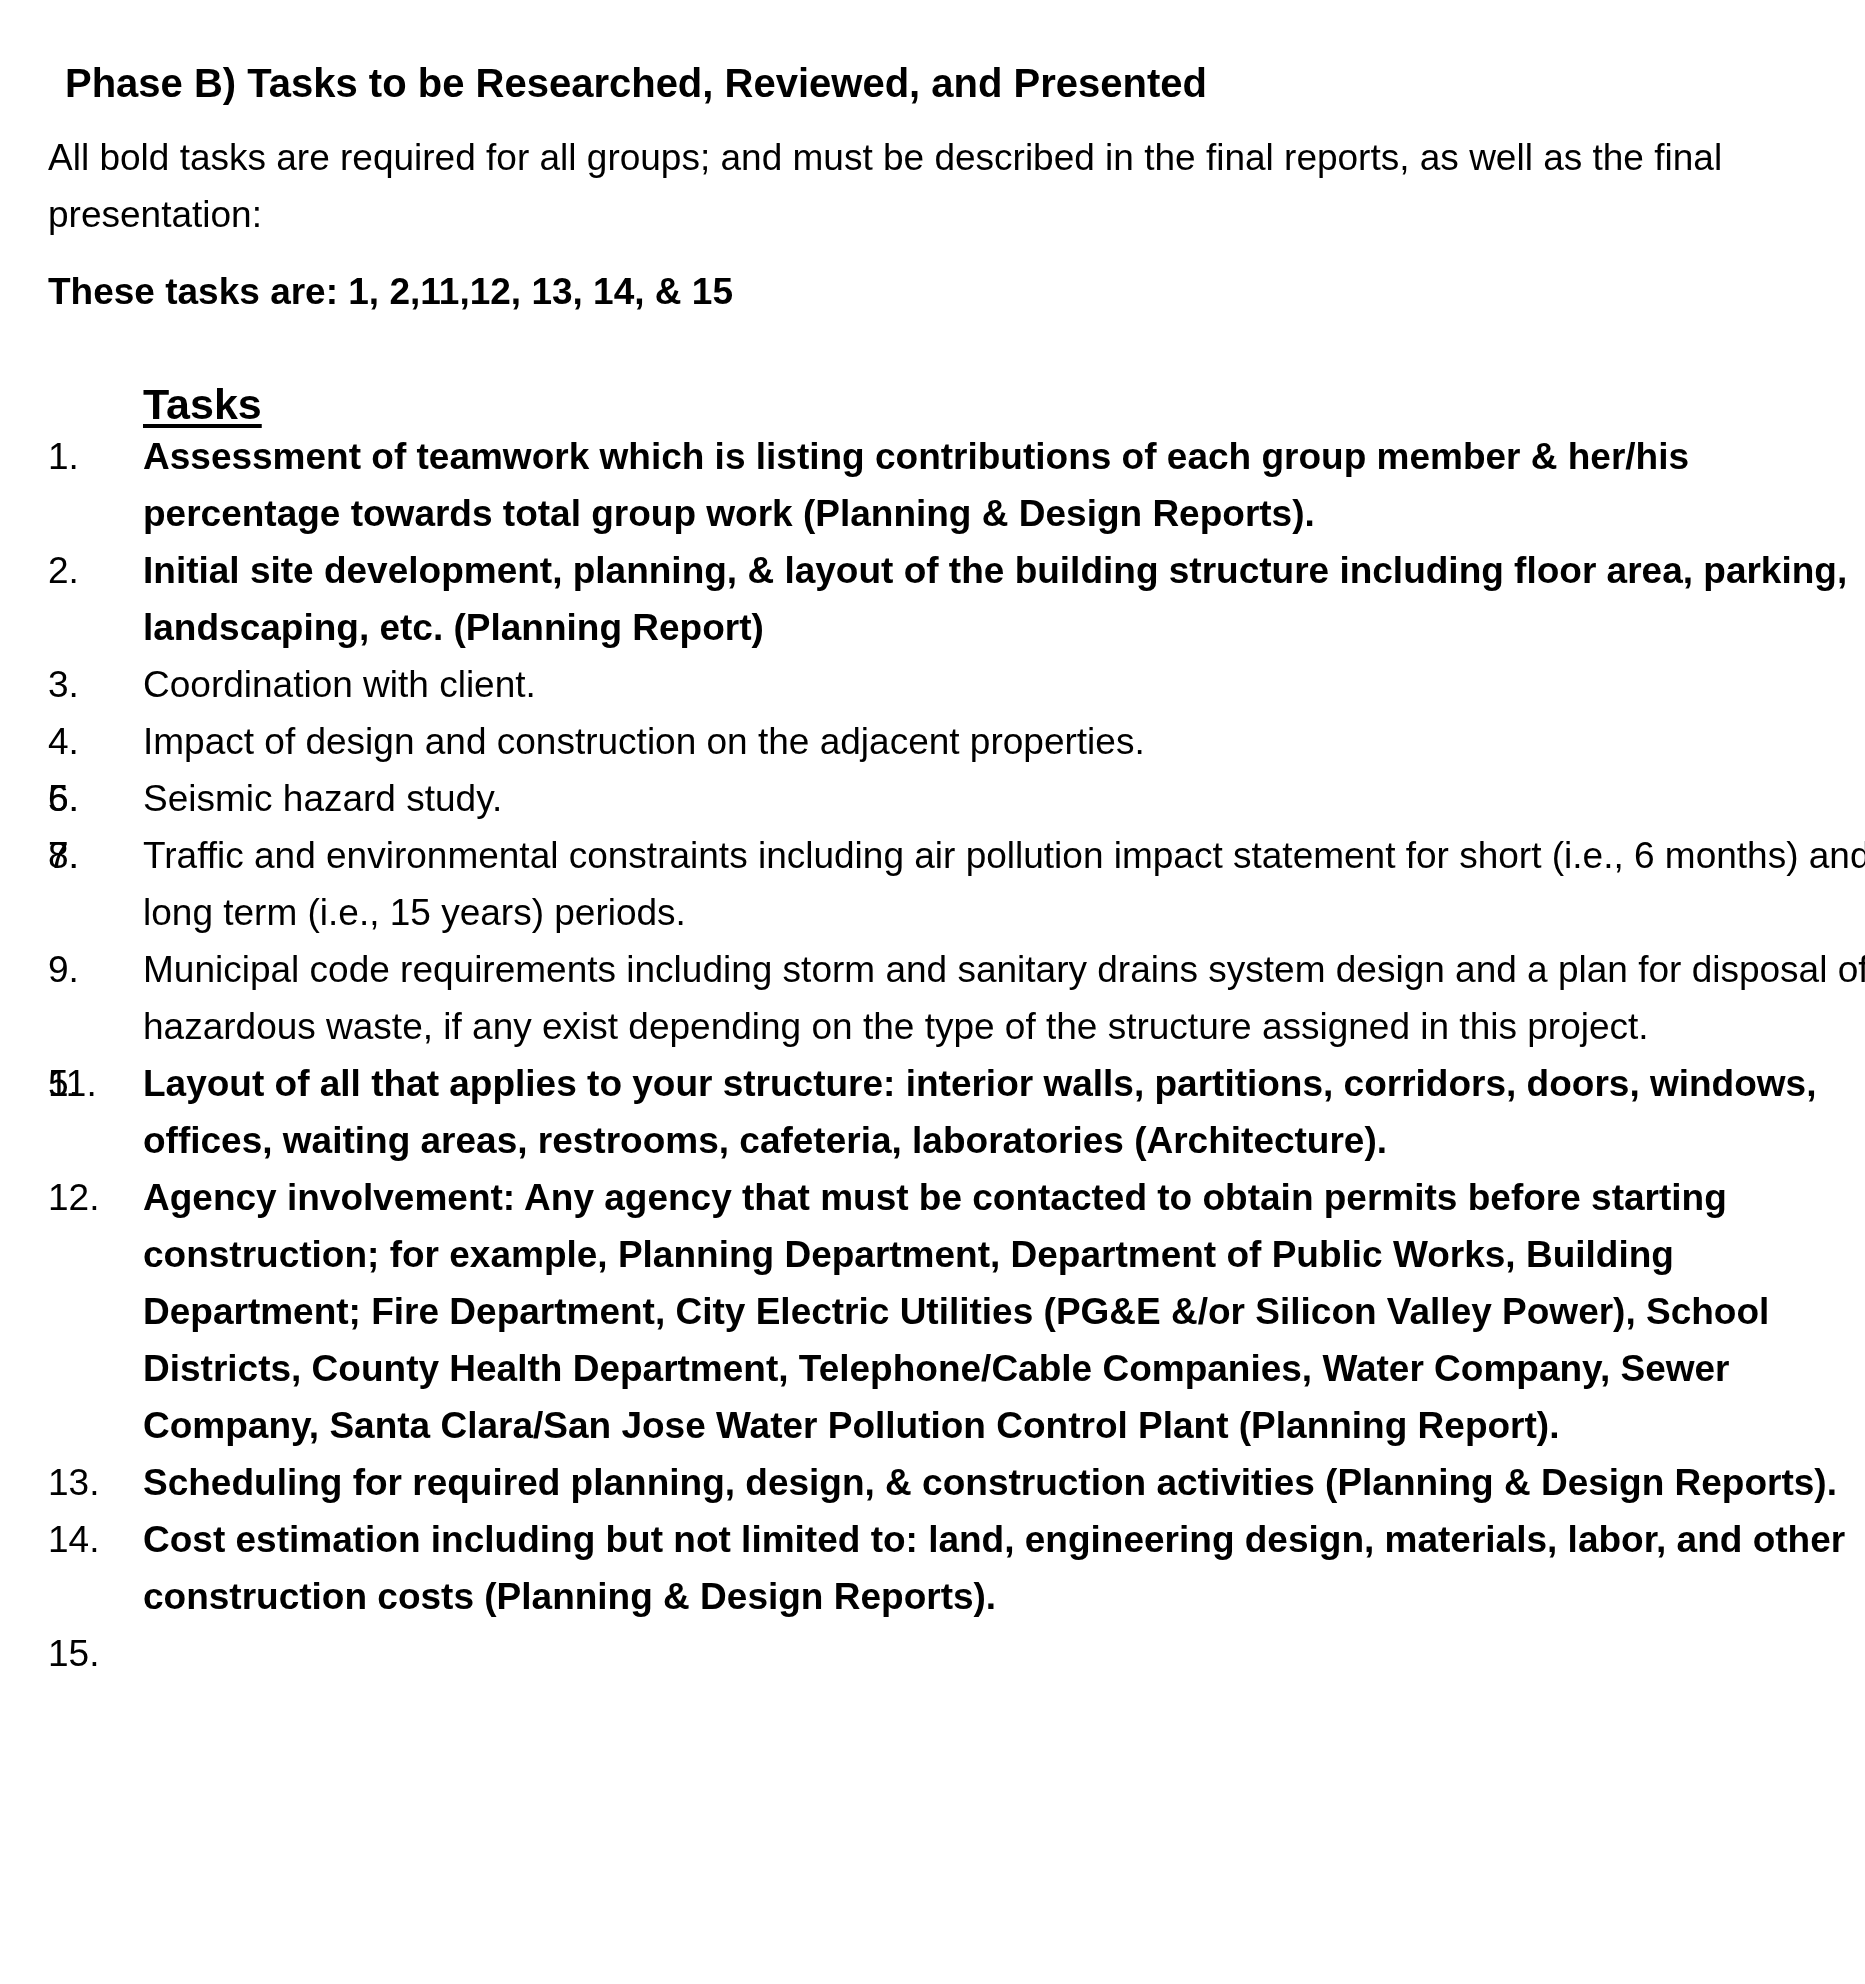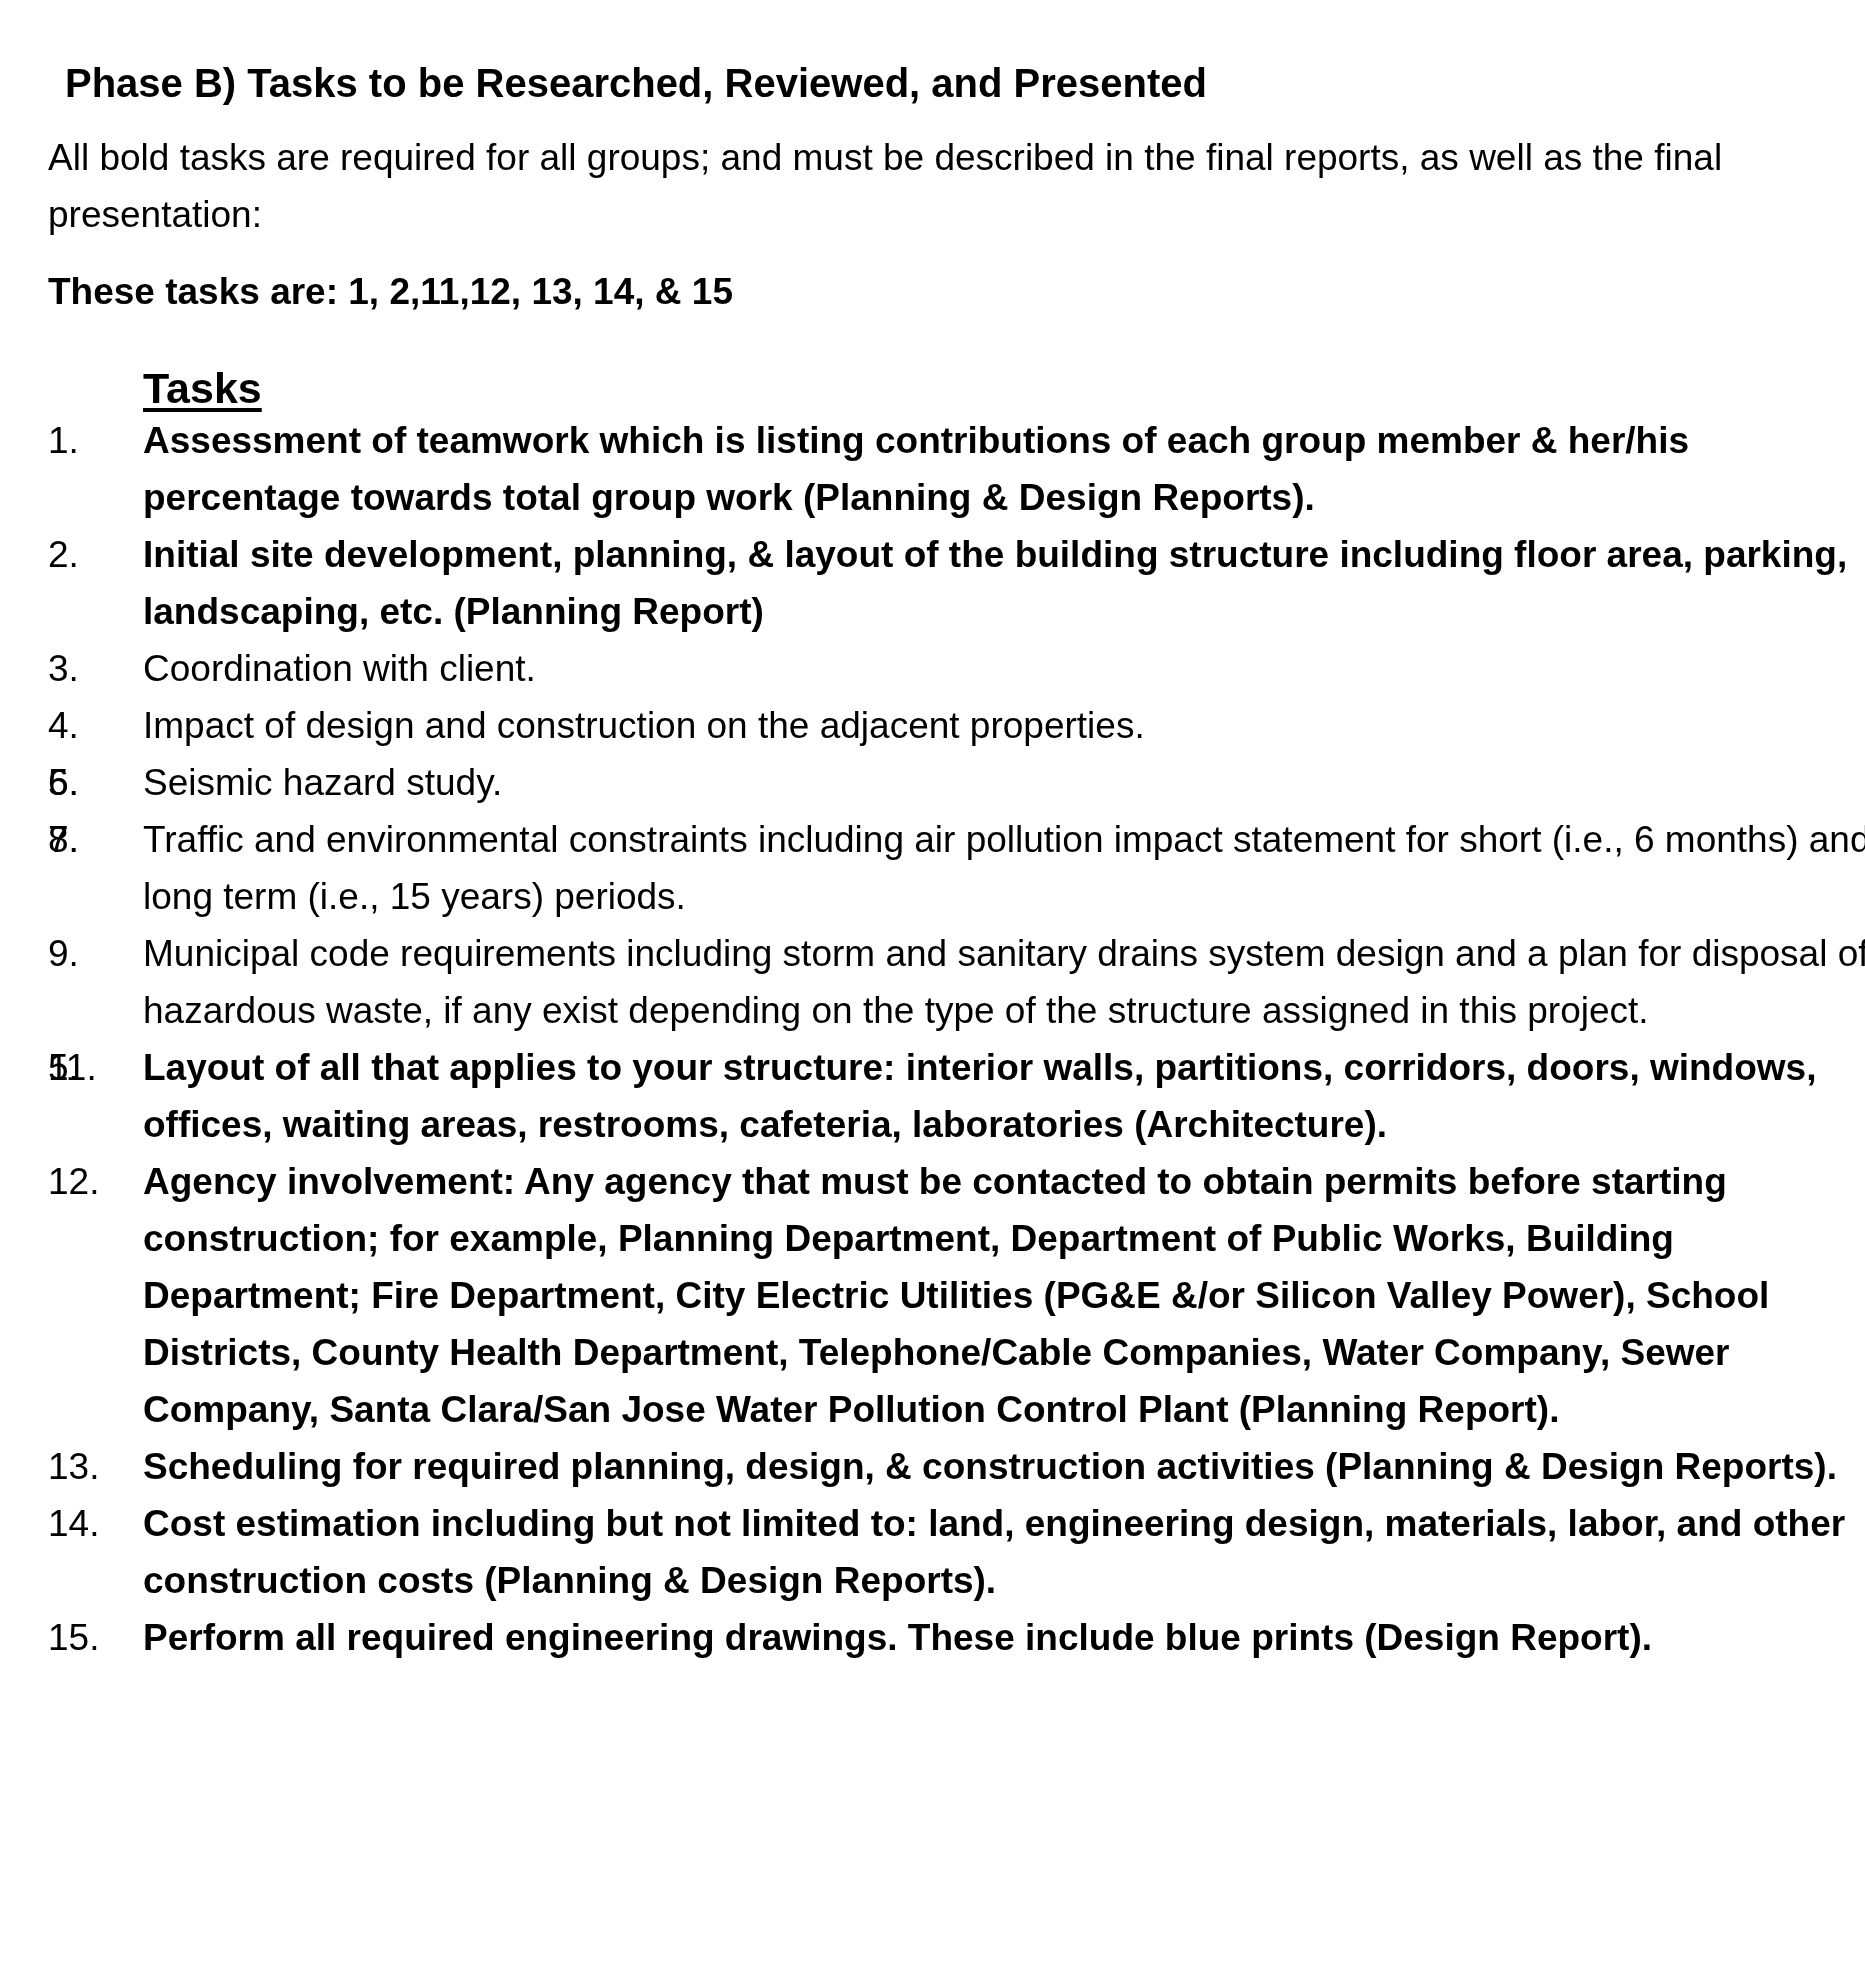--- a/index.html
+++ b/index.html
@@ -3,21 +3,21 @@
 <meta charset="utf-8">
 <style>
   html, body { margin:0; padding:0; background:#ffffff; }
   body { width:1866px; height:2035px; overflow:hidden; position:relative;
          font-family:"Liberation Sans", sans-serif; color:#000; }
   .page { position:absolute; left:48px; top:38px; width:1779px; }
   .title { font-size:40px; font-weight:bold; line-height:57px; margin:17px; }
   .intro { font-size:37px; line-height:57px; margin:0; width:1747px; }
   .these { font-size:37px; font-weight:bold; line-height:57px; margin-top:20px; }
   .tasks-heading { font-size:43px; font-weight:bold; text-decoration:underline; text-decoration-thickness:4px; text-underline-offset:4.8px;
-                   margin-left:95px; margin-top:44px; line-height:48px; }
+                   margin-left:95px; margin-top:60px; line-height:48px; }
   ol.tasks { list-style:none; margin:0; padding:0; }
   ol.tasks li { position:relative; padding-left:95px; font-size:37px; line-height:57px; width:1731px; }
   ol.tasks li .num { position:absolute; left:0; top:0; font-weight:normal; }
   ol.tasks li.bold .txt { font-weight:bold; }
   ol.tasks li .txt.indent1 { padding-left:11px; }
 </style>
 </head>
 <body>
 
 <div class="page">
@@ -33,16 +33,16 @@
     <li><span class="num">5.</span></li>
     <li><span class="num">6.</span><span class="txt">Seismic hazard study.</span></li>
     <li><span class="num">7.</span></li>
     <li><span class="num">8.</span><span class="txt">Traffic and environmental constraints including air pollution impact statement for short (i.e., 6 months) and long term (i.e., 15 years) periods.</span></li>
     <li><span class="num">9.</span><span class="txt">Municipal code requirements including storm and sanitary drains system design and a plan for disposal of hazardous waste, if any exist depending on the type of the structure assigned in this project.</span></li>
     <li><span class="num">5.</span></li>
     <li class="bold"><span class="num">11.</span><span class="txt">Layout of all that applies to your structure: interior walls, partitions, corridors, doors, windows, offices, waiting areas, restrooms, cafeteria, laboratories (Architecture).</span></li>
     <li class="bold"><span class="num">12.</span><span class="txt">Agency involvement: Any agency that must be contacted to obtain permits before starting construction; for example, Planning Department, Department of Public Works, Building Department; Fire Department, City Electric Utilities (PG&amp;E &amp;/or Silicon Valley Power), School Districts, County Health Department, Telephone/Cable Companies, Water Company, Sewer Company, Santa Clara/San Jose Water Pollution Control Plant (Planning Report).</span></li>
     <li class="bold"><span class="num">13.</span><span class="txt">Scheduling for required planning, design, &amp; construction activities (Planning &amp; Design Reports).</span></li>
     <li class="bold"><span class="num">14.</span><span class="txt">Cost estimation including but not limited to: land, engineering design, materials, labor, and other construction costs (Planning &amp; Design Reports).</span></li>
-    <li class="bold"><span class="num">15.</span><span class="txt">Perform all required engineering drawings. These include blue prints (Design Report).</span></li>
+    <li class="bold"><span class="num">15.</span></li>
   </ol>
 </div>
 
 
 </body></html>

